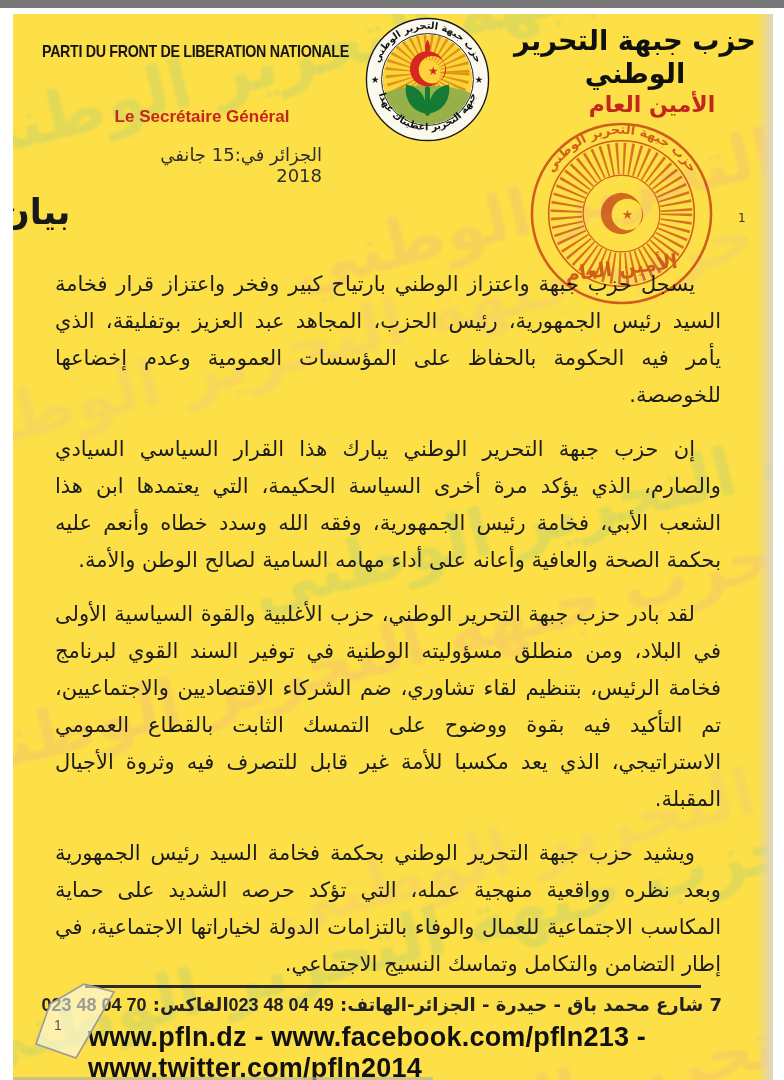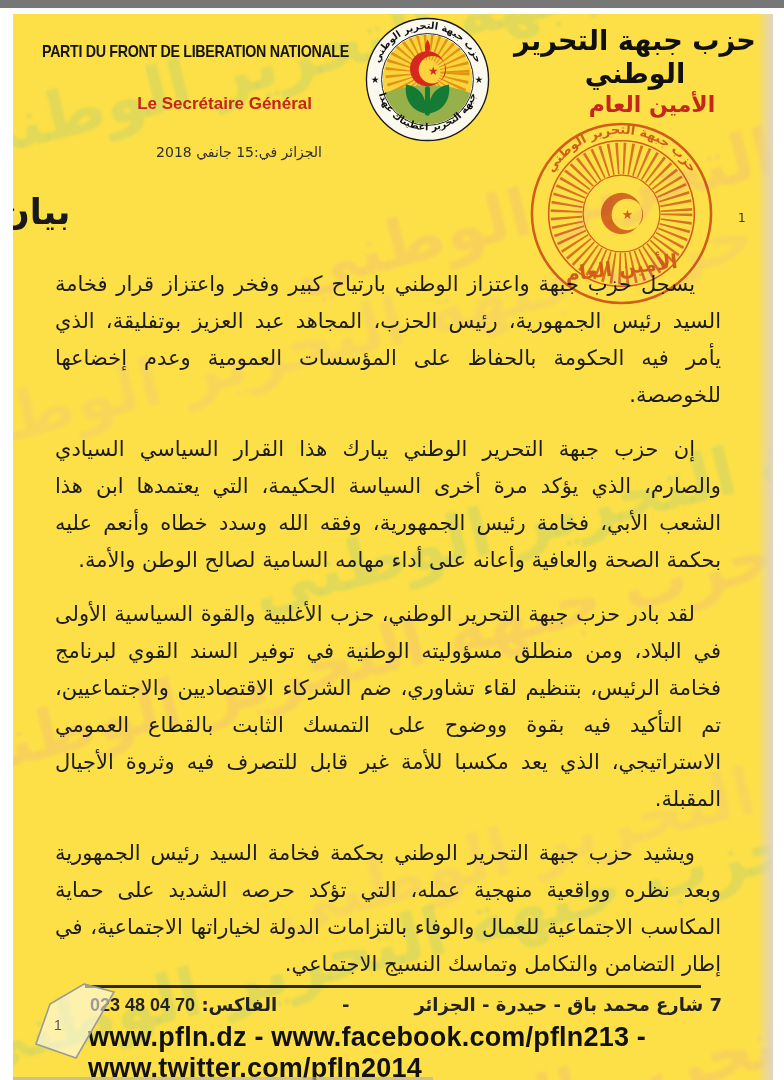--- a/index.html
+++ b/index.html
@@ -13,25 +13,25 @@
   .scan-shade{position:absolute;right:11px;top:0;width:16px;height:1080px;background:linear-gradient(to left,#ded5c2,rgba(222,213,194,0));z-index:5;}
   .scan-bottom{position:absolute;left:13px;bottom:4px;width:420px;height:7px;background:#b7b1a2;opacity:.65;z-index:6;}
   
   .wm{position:absolute;inset:0;overflow:hidden;z-index:0;pointer-events:none;}
   .wm span{position:absolute;white-space:nowrap;font-weight:bold;font-size:66px;transform:rotate(-14deg);filter:blur(1.5px);}
   .wm .g{color:rgba(150,196,128,.28);}
   .wm .p{color:rgba(233,160,148,.22);}
   .wm .o{color:rgba(236,194,126,.30);}
   
   .org-fr{position:absolute;left:42px;top:34px;font-family:"Liberation Sans",sans-serif;font-weight:bold;font-size:17px;color:#151515;white-space:nowrap;letter-spacing:-.4px;transform:scaleX(.84);transform-origin:left;z-index:2;}
-  .sec-fr{position:absolute;left:92px;top:86px;width:220px;text-align:right;font-family:"Liberation Sans",sans-serif;font-weight:bold;font-size:17px;color:#c3261c;z-index:2;}
+  .sec-fr{position:absolute;left:92px;top:99px;width:220px;text-align:center;font-family:"Liberation Sans",sans-serif;font-weight:bold;font-size:17px;color:#c3261c;z-index:2;}
   .org-ar{position:absolute;left:502px;top:16px;width:266px;text-align:center;font-size:28px;font-weight:bold;color:#101010;direction:rtl;transform:scaleX(.97);z-index:2;}
   .sec-ar{position:absolute;left:572px;top:84px;width:160px;text-align:center;font-size:22px;font-weight:bold;color:#c3261c;direction:rtl;z-index:2;}
   .logo{position:absolute;left:364px;top:8px;width:127px;height:127px;z-index:2;}
-  .date-line{position:absolute;left:112px;top:136px;width:210px;direction:rtl;font-size:14px;color:#2e2e2e;z-index:2;}
+  .date-line{position:absolute;left:112px;top:136px;width:210px;direction:rtl;font-size:18px;color:#2e2e2e;z-index:2;}
   .stamp{position:absolute;left:528px;top:112px;width:187px;height:187px;opacity:.8;mix-blend-mode:multiply;z-index:3;}
   .doc-title{position:absolute;left:0;top:184px;width:784px;text-align:left;font-size:35px;font-weight:bold;color:#191919;direction:rtl;z-index:2;}
   
   .body-text{position:absolute;left:55px;top:258px;width:666px;direction:rtl;text-align:justify;font-size:21px;line-height:37px;color:#1c1c1c;z-index:2;}
   .body-text p{margin:0 0 17px 0;text-indent:26px;}
   
   .sep{position:absolute;left:85px;top:977px;width:616px;height:3px;background:#2b2b2b;z-index:2;}
   .f1{position:absolute;left:90px;top:986px;width:632px;display:flex;direction:rtl;justify-content:space-between;align-items:baseline;font-size:18px;font-weight:600;color:#222;z-index:2;}
   .f1 .grp{white-space:nowrap;}
   .f1 bdi{font-family:"Liberation Sans",sans-serif;font-weight:bold;}
@@ -114,20 +114,24 @@
     <p>إن حزب جبهة التحرير الوطني يبارك هذا القرار السياسي السيادي والصارم، الذي يؤكد مرة أخرى السياسة الحكيمة، التي يعتمدها ابن هذا الشعب الأبي، فخامة رئيس الجمهورية، وفقه الله وسدد خطاه وأنعم عليه بحكمة الصحة والعافية وأعانه على أداء مهامه السامية لصالح الوطن والأمة.</p>
     <p>لقد بادر حزب جبهة التحرير الوطني، حزب الأغلبية والقوة السياسية الأولى في البلاد، ومن منطلق مسؤوليته الوطنية في توفير السند القوي لبرنامج فخامة الرئيس، بتنظيم لقاء تشاوري، ضم الشركاء الاقتصاديين والاجتماعيين، تم التأكيد فيه بقوة ووضوح على التمسك الثابت بالقطاع العمومي الاستراتيجي، الذي يعد مكسبا للأمة غير قابل للتصرف فيه وثروة الأجيال المقبلة.</p>
     <p>ويشيد حزب جبهة التحرير الوطني بحكمة فخامة السيد رئيس الجمهورية وبعد نظره وواقعية منهجية عمله، التي تؤكد حرصه الشديد على حماية المكاسب الاجتماعية للعمال والوفاء بالتزامات الدولة لخياراتها الاجتماعية، في إطار التضامن والتكامل وتماسك النسيج الاجتماعي.</p>
   </div>
 
   <div class="sep"></div>
   <div class="f1">
     <span class="grp">7 شارع محمد باق - حيدرة - الجزائر</span>
     <span class="grp">-</span>
     <span class="grp">
+      <span>الهاتف:</span>
+      <bdi dir="ltr">023 48 04 49</bdi>
+    </span>
+    <span class="grp">
       <span>الفاكس:</span>
       <bdi dir="ltr">023 48 04 70</bdi>
     </span>
   </div>
   <div class="f2">www.pfln.dz  -  www.facebook.com/pfln213  -  www.twitter.com/pfln2014</div>
 
   <svg class="page-mark" viewBox="0 0 92 84">
     <polygon points="60,4 90,12 52,78 12,64 26,24" fill="rgba(255,255,255,.55)" stroke="#9a9a9a" stroke-width="1.6"></polygon>
     <text x="30" y="50" font-size="14" fill="#555" font-family="Liberation Sans">1</text>
   </svg>

